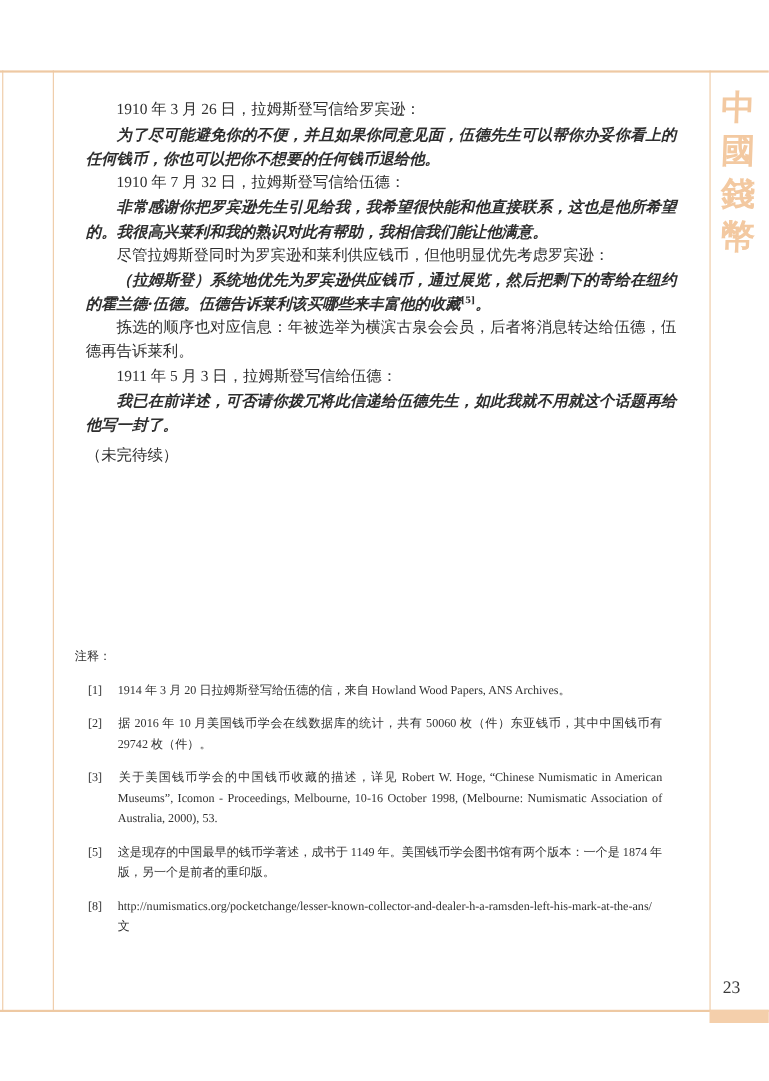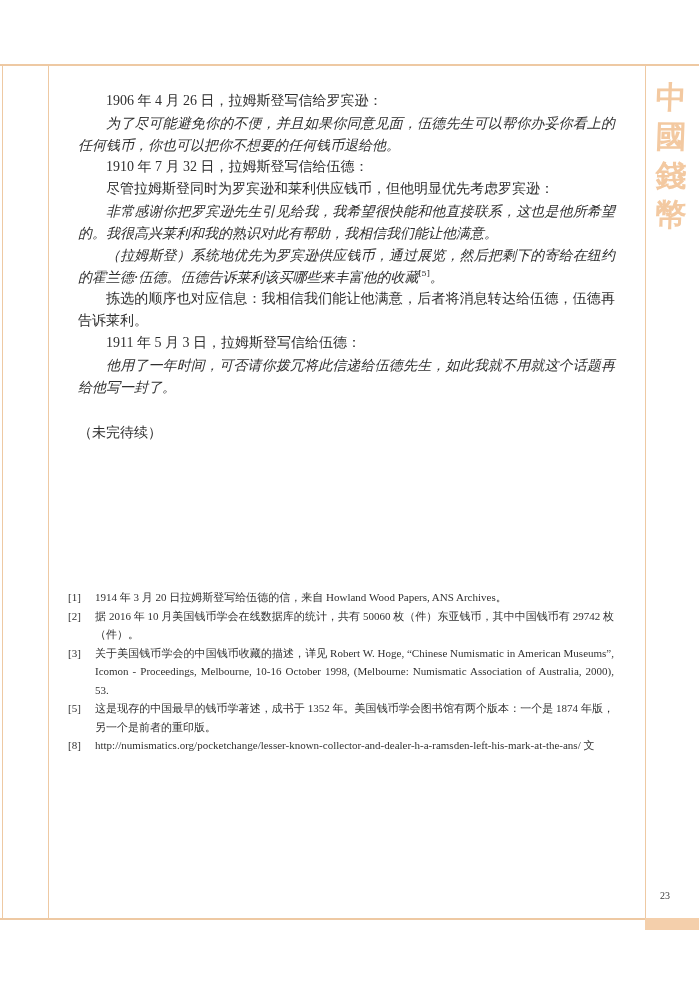--- a/index.html
+++ b/index.html
@@ -26,41 +26,41 @@
     color:#f3c9a1;
     font-weight:bold;
     font-size:31px;
     line-height:39px;
     font-family:"Liberation Serif","DejaVu Serif",serif;
   }
   .brand span{display:block;transform:skewX(-2deg);}
   
   .pagenum{
     position:absolute;left:645px;top:890px;width:40px;
-    text-align:center;font-size:10px;color:#3a3a3a;
+    text-align:center;font-size:16px;color:#3a3a3a;
     font-family:"Liberation Serif","DejaVu Serif",serif;
   }
   
   .body{
     position:absolute;left:78px;top:90px;width:537px;
     font-size:14px;line-height:22px;
     text-align:justify;
   }
   .para{margin:0;text-indent:2em;}
-  .para.quote{font-style:italic;font-family:"DejaVu Serif","Liberation Serif",serif;}
-  .para.noindent{text-indent:0;margin-top:24px;}
+  .para.quote{font-style:italic;font-family:"DejaVu Serif","Liberation Serif",serif;font-weight:bold;}
+  .para.noindent{text-indent:0;margin-top:6px;}
   sup.ref{font-size:8px;line-height:0;vertical-align:super;font-style:normal;}
   
   .notes{
     position:absolute;left:68px;top:588px;width:546px;
     font-size:11px;line-height:18.5px;
     text-align:justify;color:#313131;
   }
   .notes-heading{margin:0 0 3px 0;}
-  .note{padding-left:27px;text-indent:-27px;margin:0;}
+  .note{padding-left:27px;text-indent:-27px;margin:12px;}
   .note .marker{display:inline-block;min-width:27px;text-indent:0;}
 </style>
 </head>
 <body>
 
 <div class="page">
 
   <div class="rule rule-top"></div>
   <div class="rule rule-bottom"></div>
   <div class="rule rule-left-outer"></div>
@@ -71,46 +71,47 @@
   <div class="brand">
     <span>中</span>
     <span>國</span>
     <span>錢</span>
     <span>幣</span>
   </div>
 
   <div class="pagenum">23</div>
 
   <main class="body">
-    <p class="para">1906 年 4 月 26 日，拉姆斯登写信给罗宾逊：</p>
+    <p class="para">1910 年 3 月 26 日，拉姆斯登写信给罗宾逊：</p>
     <p class="para quote">为了尽可能避免你的不便，并且如果你同意见面，伍德先生可以帮你办妥你看上的任何钱币，你也可以把你不想要的任何钱币退给他。</p>
     <p class="para">1910 年 7 月 32 日，拉姆斯登写信给伍德：</p>
+    <p class="para quote">非常感谢你把罗宾逊先生引见给我，我希望很快能和他直接联系，这也是他所希望的。我很高兴莱利和我的熟识对此有帮助，我相信我们能让他满意。</p>
     <p class="para">尽管拉姆斯登同时为罗宾逊和莱利供应钱币，但他明显优先考虑罗宾逊：</p>
-    <p class="para quote">非常感谢你把罗宾逊先生引见给我，我希望很快能和他直接联系，这也是他所希望的。我很高兴莱利和我的熟识对此有帮助，我相信我们能让他满意。</p>
     <p class="para quote">
       <span>（拉姆斯登）系统地优先为罗宾逊供应钱币，通过展览，然后把剩下的寄给在纽约的霍兰德·伍德。伍德告诉莱利该买哪些来丰富他的收藏</span><sup class="ref">[5]</sup><span>。</span>
     </p>
-    <p class="para">拣选的顺序也对应信息：我相信我们能让他满意，后者将消息转达给伍德，伍德再告诉莱利。</p>
+    <p class="para">拣选的顺序也对应信息：年被选举为横滨古泉会会员，后者将消息转达给伍德，伍德再告诉莱利。</p>
     <p class="para">1911 年 5 月 3 日，拉姆斯登写信给伍德：</p>
-    <p class="para quote">他用了一年时间，可否请你拨冗将此信递给伍德先生，如此我就不用就这个话题再给他写一封了。</p>
+    <p class="para quote">我已在前详述，可否请你拨冗将此信递给伍德先生，如此我就不用就这个话题再给他写一封了。</p>
     <p class="para noindent">（未完待续）</p>
   </main>
 
   <section class="notes">
+    <div class="notes-heading">注释：</div>
 
     <div class="note">
       <span class="marker">[1]</span><span class="ntext">1914 年 3 月 20 日拉姆斯登写给伍德的信，来自 Howland Wood Papers, ANS Archives。</span>
     </div>
     <div class="note">
       <span class="marker">[2]</span><span class="ntext">据 2016 年 10 月美国钱币学会在线数据库的统计，共有 50060 枚（件）东亚钱币，其中中国钱币有 29742 枚（件）。</span>
     </div>
     <div class="note">
       <span class="marker">[3]</span><span class="ntext">关于美国钱币学会的中国钱币收藏的描述，详见 Robert W. Hoge, “Chinese Numismatic in American Museums”, Icomon - Proceedings, Melbourne, 10-16 October 1998, (Melbourne: Numismatic Association of Australia, 2000), 53.</span>
     </div>
     <div class="note">
-      <span class="marker">[5]</span><span class="ntext">这是现存的中国最早的钱币学著述，成书于 1352 年。美国钱币学会图书馆有两个版本：一个是 1874 年版，另一个是前者的重印版。</span>
+      <span class="marker">[5]</span><span class="ntext">这是现存的中国最早的钱币学著述，成书于 1149 年。美国钱币学会图书馆有两个版本：一个是 1874 年版，另一个是前者的重印版。</span>
     </div>
     <div class="note">
       <span class="marker">[8]</span><span class="ntext">http://numismatics.org/pocketchange/lesser-known-collector-and-dealer-h-a-ramsden-left-his-mark-at-the-ans/ 文</span>
     </div>
   </section>
 
 </div>
 
 </body></html>

